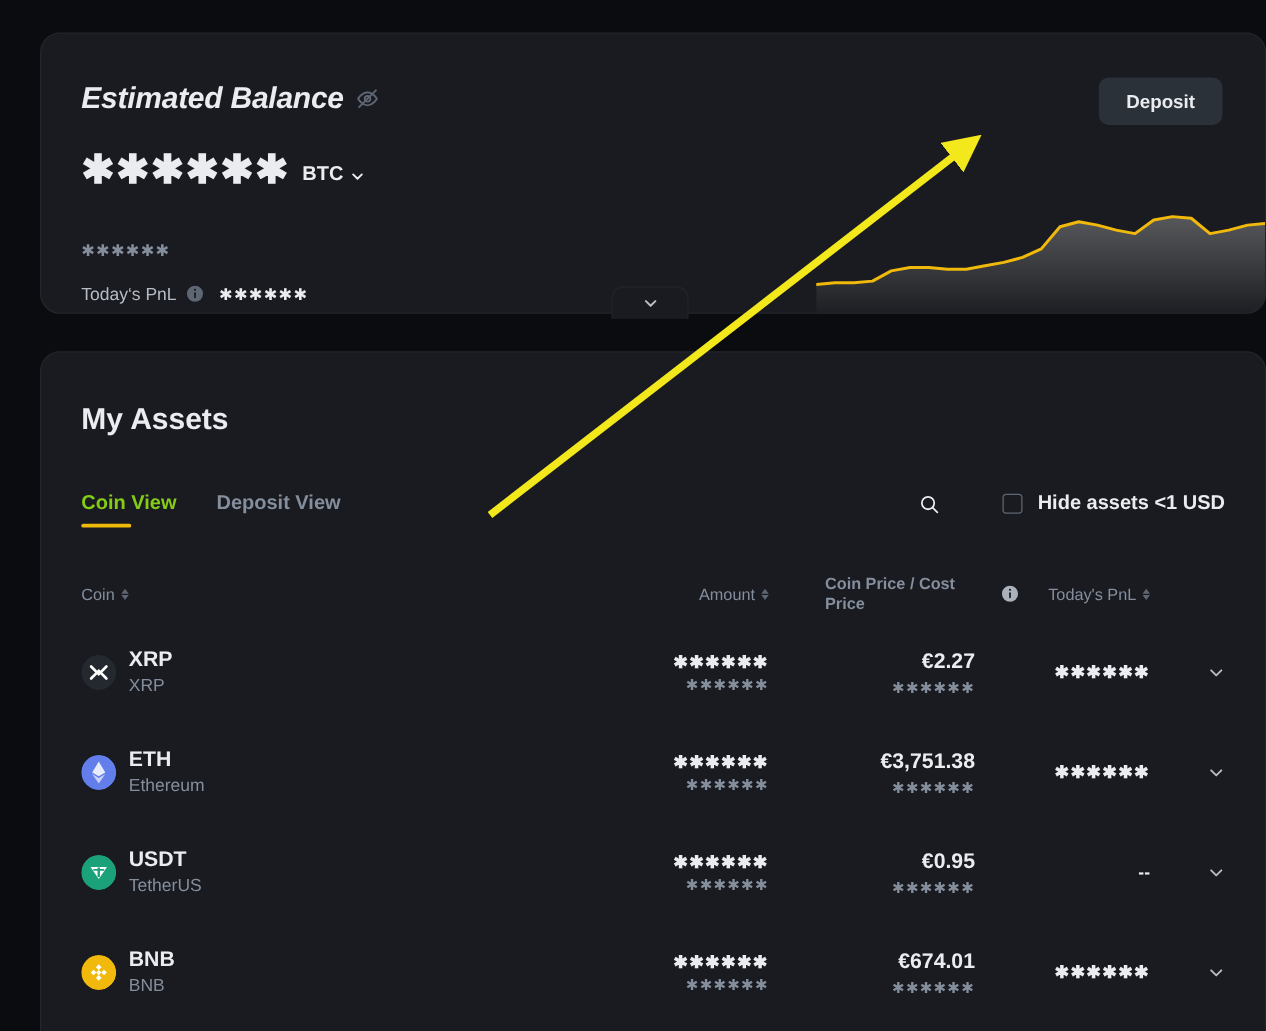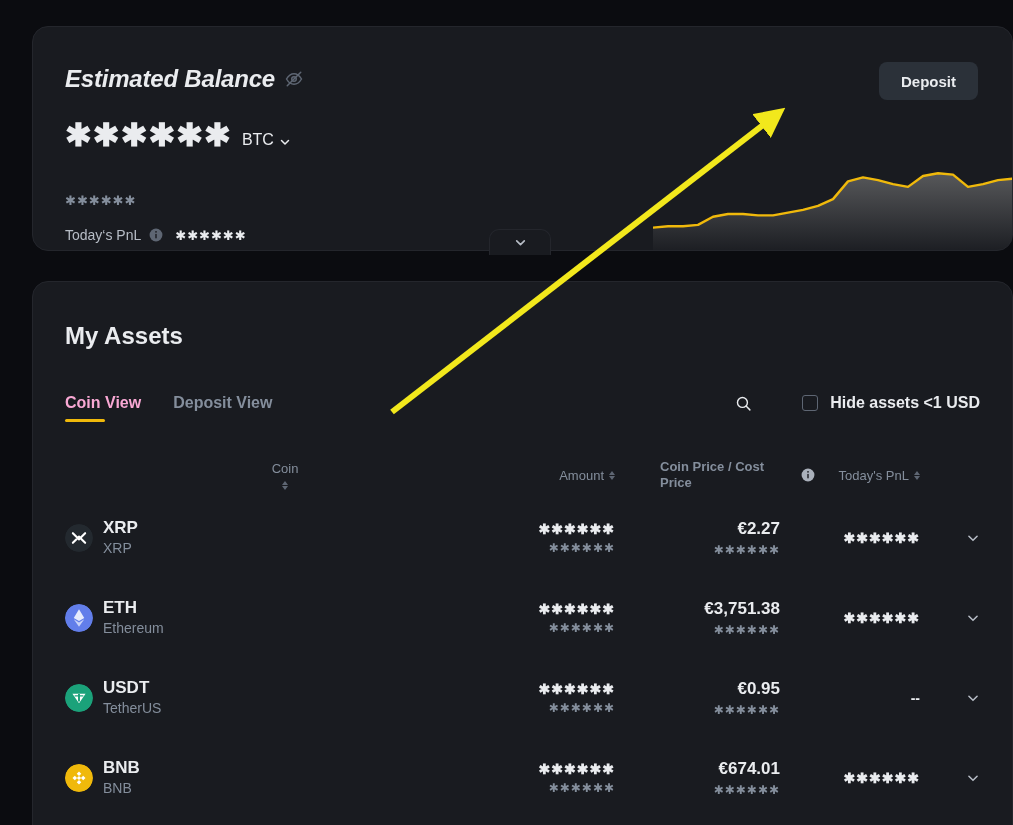--- a/index.html
+++ b/index.html
@@ -32,21 +32,21 @@
   .bal-amount-row {
     position:absolute; left:32px; top:92px;
     display:flex; align-items:flex-end; gap:10px;
   }
   .bal-amount {
     font-size:32px; font-weight:bold; color:#eaecef;
     letter-spacing:1px; line-height:1; padding-bottom:2px;
   }
   .bal-unit {
     display:flex; align-items:center; gap:5px;
-    font-size:16px; font-weight:normal; color:#eaecef;
+    font-size:16px; font-weight:bold; color:#eaecef;
     padding-bottom:4px; cursor:pointer;
   }
   .chev { width:12px; height:12px; display:block; }
 
   .bal-sub {
     position:absolute; left:32px; top:166px;
     font-size:13px; color:#848e9c; letter-spacing:1px;
   }
   .bal-pnl-row {
     position:absolute; left:32px; top:200px;
@@ -88,21 +88,21 @@
   
   .assets-title {
     position:absolute; left:32px; top:40px;
     font-size:24px; font-weight:bold; color:#eaecef;
   }
   .tabs { position:absolute; left:32px; top:112px; display:flex; gap:32px; }
   .tab {
     font-size:16px; font-weight:bold; color:#848e9c;
     cursor:pointer; padding-bottom:10px; position:relative;
   }
-  .tab.active { color:#f9a8d4; }
+  .tab.active { color:#84cc16; }
   .tab.active::after {
     content:""; position:absolute; left:0; bottom:0;
     width:40px; height:3px; background:#f0b90b; border-radius:2px;
   }
 
   .tools { position:absolute; right:32px; top:112px; display:flex; gap:50px; }
   .search-btn { background:none; border:none; cursor:pointer; display:flex; align-items:center; padding:0; }
   .search-btn svg { width:17px; height:17px; display:block; }
   .hide-wrap { display:flex; align-items:center; gap:12px; cursor:pointer; }
   .cbox {
@@ -117,21 +117,21 @@
   .thead { height:46px; }
   .th {
     font-size:13px; color:#848e9c;
     display:flex; align-items:center; gap:5px;
   }
   .sort { display:flex; flex-direction:column; gap:1px; }
   .sort i { display:block; width:0; height:0; border-left:3.5px solid transparent; border-right:3.5px solid transparent; }
   .sort i.up   { border-bottom:4px solid #5e6673; }
   .sort i.down { border-top:4px solid #5e6673; }
 
-  .c-coin   { width:440px;flex-direction:column; }
+  .c-coin   { width:440px; }
   .c-amount { width:110px; justify-content:flex-end; text-align:right; }
   .c-price  { width:165px; padding-left:45px; }
   .c-price .ph { max-width:110px; line-height:1.25;font-weight:bold; }
   .c-info   { width:55px; display:flex; justify-content:center; }
   .c-pnl    { flex:1; justify-content:flex-end; text-align:right; padding-right:30px; }
   .c-chev   { width:30px; display:flex; justify-content:flex-end; }
 
   .trow { height:80px; }
   .coin-cell { display:flex; align-items:center; gap:10px; }
   .coin-ico { width:28px; height:28px; border-radius:50%; flex:0 0 28px; display:block; }

